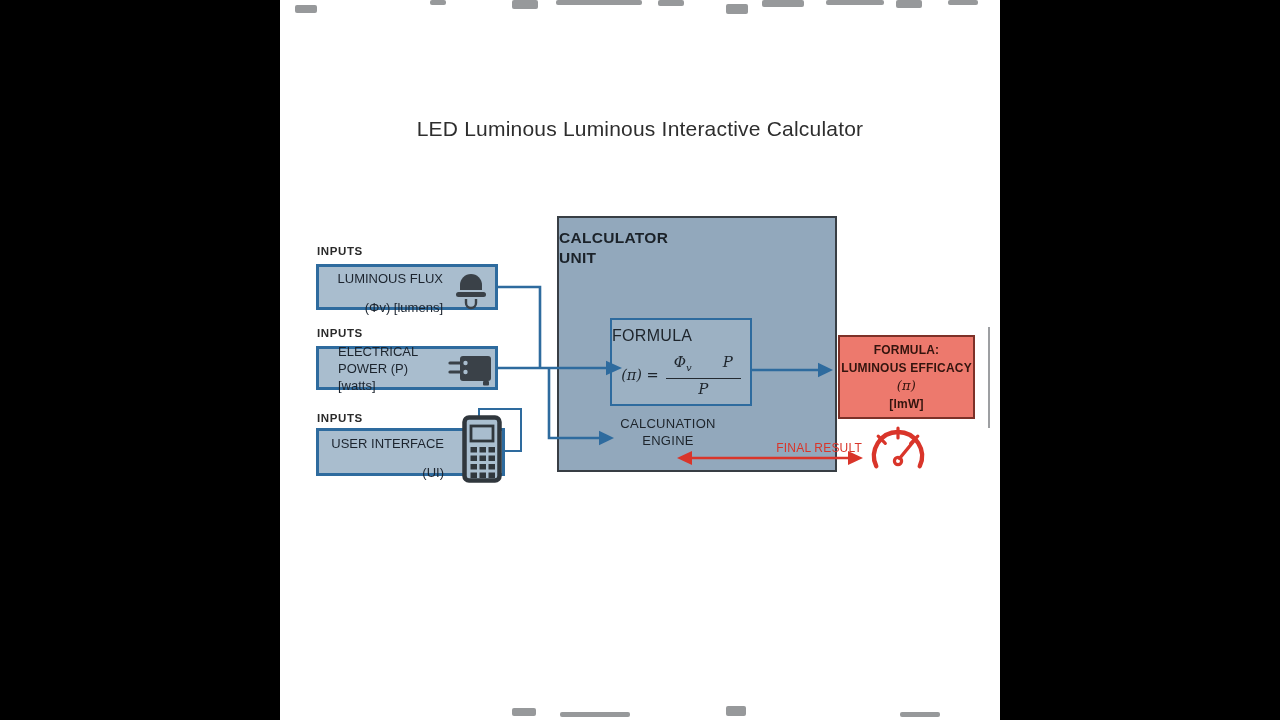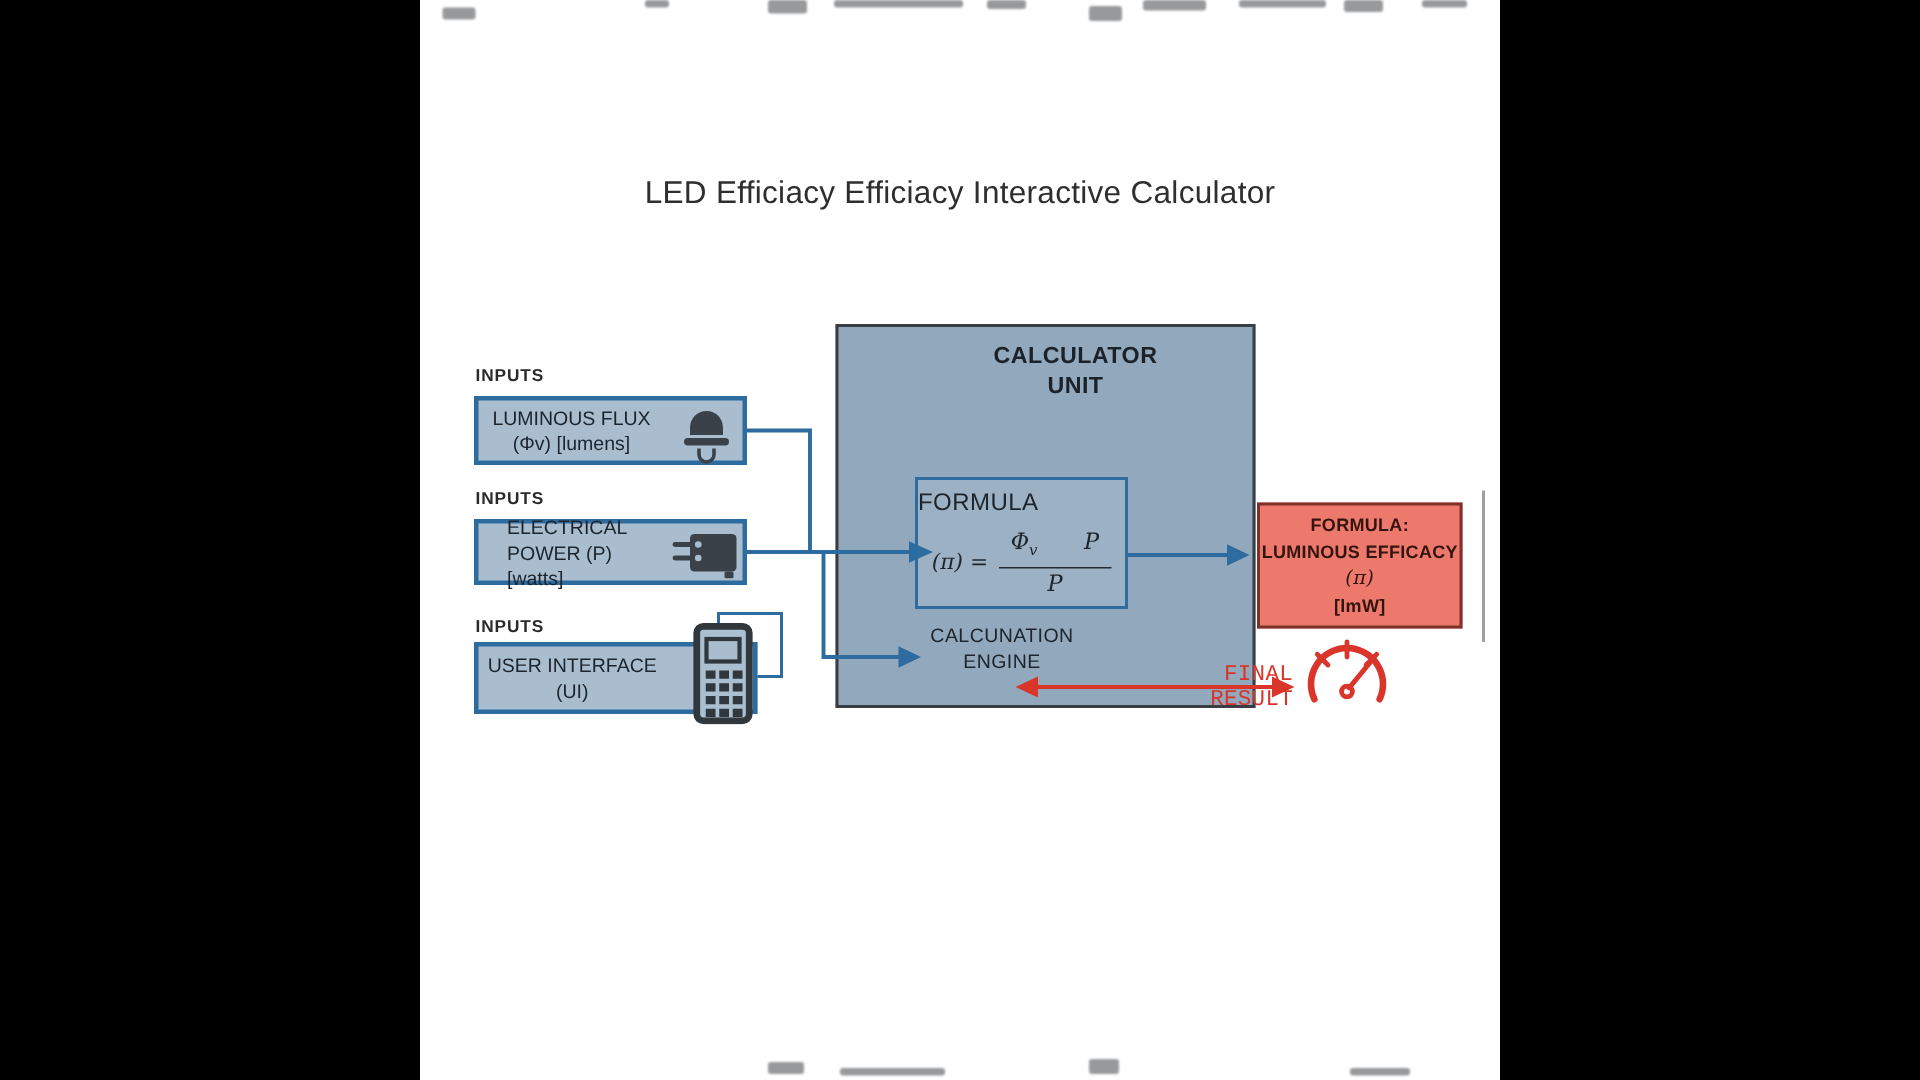--- a/index.html
+++ b/index.html
@@ -20,35 +20,35 @@
 
   .inputs-label{
     font-size:11.5px;font-weight:700;letter-spacing:.6px;color:#2a2a2a;
   }
   .input-box{
     background:#a9bdce;border:3px solid #2e6b9e;
     color:#1c242e;font-size:13px;line-height:17px;
     display:flex;flex-direction:column;justify-content:center;
   }
   .input-box .txt{width:100%;}
-  .ibx-center{text-align:center;}
+  .ibx-center{text-align:right;margin-top:12px;}
   .icon-slot{position:absolute;}
 
   #ui-loop{
     left:478px;top:408px;width:44px;height:44px;
     border:2.5px solid #2e6b9e;background:transparent;
   }
 
   #calc-unit{
     left:557px;top:216px;width:280px;height:256px;
     background:#92a8bc;border:2px solid #383e44;color:#1b2229;
   }
   .unit-title{
-    position:absolute;left:0;top:10px;width:100%;text-align:center;
-    font-size:15.5px;line-height:20px;font-weight:600;letter-spacing:.3px;padding-left:20px;
+    position:absolute;left:0;top:10px;width:100%;text-align:left;
+    font-size:15.5px;line-height:20px;font-weight:600;letter-spacing:.3px;
   }
   #formula-box{
     position:absolute;left:51px;top:100px;width:142px;height:88px;
     background:#9cb1c3;border:2px solid #2e6b9e;box-sizing:border-box;
   }
   .formula-label{
     position:absolute;left:0;top:7px;width:100%;text-align:left;
     font-size:16px;color:#1d242b;letter-spacing:.3px;
   }
   .equation{
@@ -74,21 +74,21 @@
     font-weight:600;padding-top:4px;letter-spacing:.2px;
   }
   #output-box .math-line{font-size:13px;font-weight:400;}
 
   .gauge-caption{
     left:840px;top:484px;width:120px;text-align:center;
     font-size:12px;line-height:17px;font-weight:600;color:#2b2b2b;letter-spacing:.3px;
   }
   .final-result-label{
     left:766px;top:441px;width:96px;text-align:right;
-    font-size:15px;color:#d9352a;letter-spacing:.2px;font-family:Liberation Mono, monospace;
+    font-size:12px;color:#d9352a;letter-spacing:.2px;
   }
 
   svg.overlay{position:absolute;left:0;top:0;pointer-events:none;}
   .artifact{position:absolute;background:rgba(47,51,56,.5);border-radius:2px;filter:blur(.6px);}
   #ghost-line{left:988px;top:327px;width:2px;height:101px;background:rgba(60,64,70,.5);}
 </style>
 </head>
 <body>
 
 <div id="stage">
@@ -105,21 +105,21 @@
   <span class="artifact" style="left:762px;top:0;width:42px;height:7px"></span>
   <span class="artifact" style="left:826px;top:0;width:58px;height:5px"></span>
   <span class="artifact" style="left:896px;top:0;width:26px;height:8px"></span>
   <span class="artifact" style="left:948px;top:0;width:30px;height:5px"></span>
   <span class="artifact" style="left:512px;top:708px;width:24px;height:8px"></span>
   <span class="artifact" style="left:560px;top:712px;width:70px;height:5px"></span>
   <span class="artifact" style="left:726px;top:706px;width:20px;height:10px"></span>
   <span class="artifact" style="left:900px;top:712px;width:40px;height:5px"></span>
   <span class="abs" id="ghost-line"></span>
 
-  <div class="abs page-title">LED Efficiacy Efficiacy Interactive Calculator</div>
+  <div class="abs page-title">LED Luminous Luminous Interactive Calculator</div>
 
   <div class="abs inputs-label" style="left:317px;top:245px">INPUTS</div>
   <div class="abs input-box" style="left:316px;top:264px;width:182px;height:46px;padding-right:52px">
     <div class="txt ibx-center">LUMINOUS FLUX</div>
     <div class="txt ibx-center">(Φv) [lumens]</div>
     <svg class="icon-slot" style="right:6px;top:3px" width="36" height="40" viewBox="0 0 36 40">
       <path d="M7,20 v-5 a11,11 0 0 1 22,0 v5 z" fill="#3a4148"></path>
       <rect x="3" y="22" width="30" height="5" rx="2.5" fill="#3a4148"></rect>
       <path d="M13,29 v4 a5,5 0 0 0 10,0 v-4" stroke="#3a4148" stroke-width="2.4" fill="none"></path>
     </svg>

